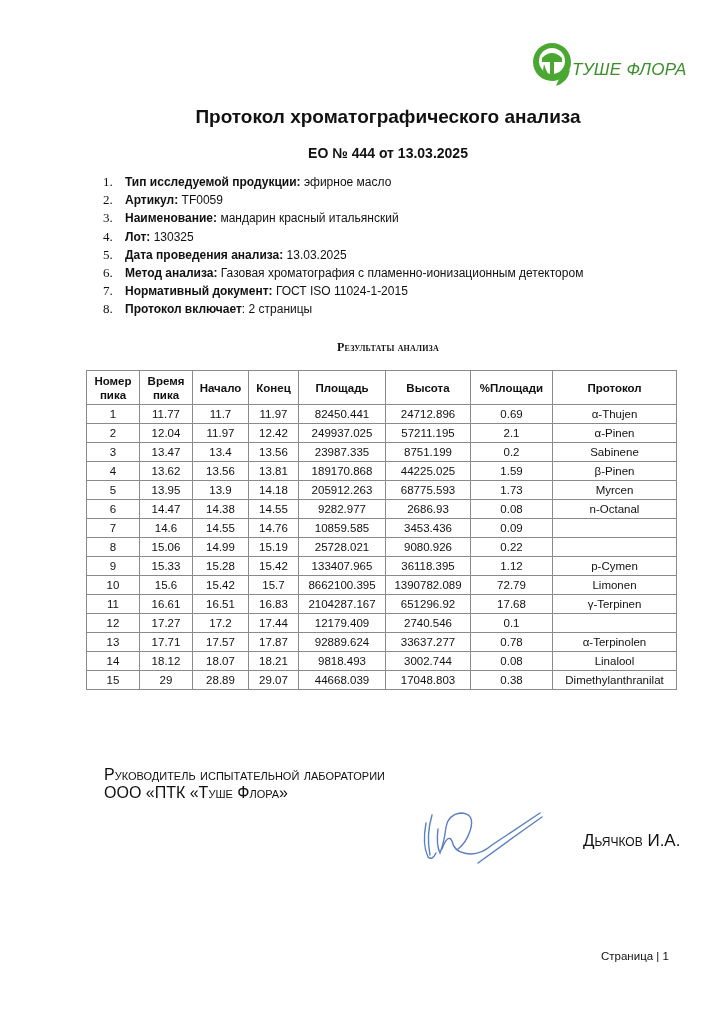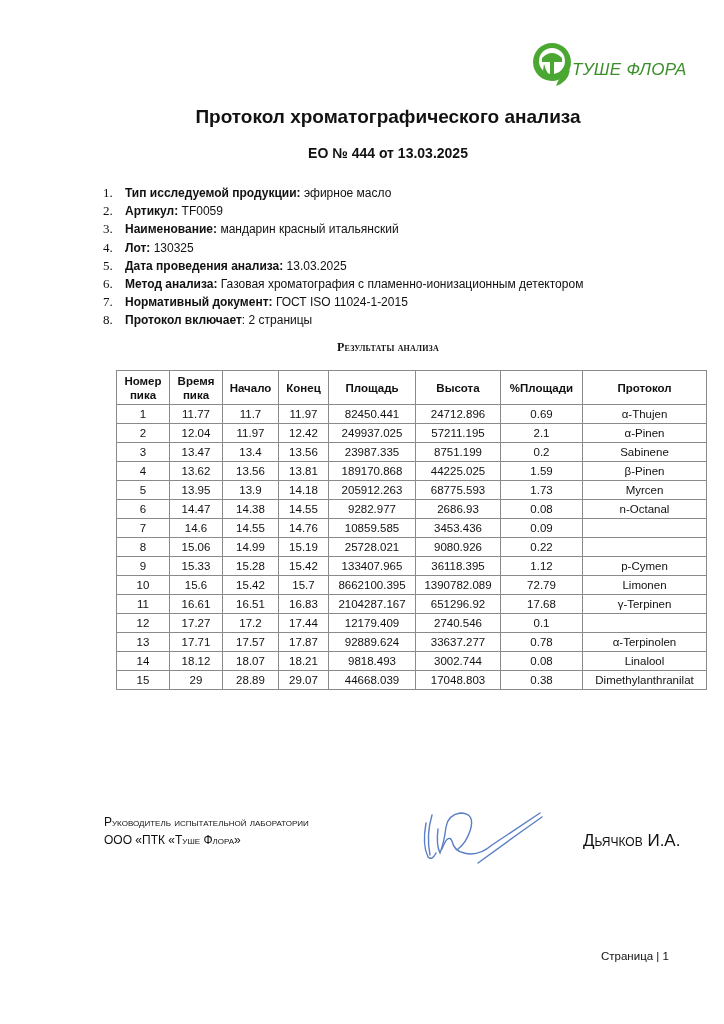--- a/index.html
+++ b/index.html
@@ -5,32 +5,32 @@
   html, body { margin:0; padding:0; background:#fff; }
   body { width:724px; height:1024px; position:relative; overflow:hidden;
          font-family:"Liberation Sans", "DejaVu Sans", sans-serif; color:#111; }
   .logo { position:absolute; left:530px; top:40px; width:150px; height:52px; }
   .logo-text { position:absolute; left:42px; top:20px; font-family:Liberation Sans, sans-serif;
                font-style:italic; font-size:17px; color:#3a8f2a; letter-spacing:0.3px; white-space:nowrap; }
   .title { position:absolute; left:0; width:776px; top:106px; text-align:center;
            font-weight:bold; font-size:19px; color:#111; }
   .subtitle { position:absolute; left:0; width:776px; top:145px; text-align:center;
               font-weight:bold; font-size:14px; }
-  .info { position:absolute; left:103px; top:184px; font-size:12px; line-height:17.2px; }
+  .info { position:absolute; left:103px; top:173px; font-size:12px; line-height:17.2px; }
   .info .row { white-space:nowrap; }
   .info .num { font-family:"Liberation Serif", serif; font-size:13px; display:inline-block; width:22px; }
   .info b { font-weight:bold; }
   .results-title { position:absolute; left:0; width:776px; top:340px; text-align:center;
                    font-family:"Liberation Serif", serif; font-weight:bold; font-size:12px;
                    font-variant:small-caps; letter-spacing:0.2px; }
-  table { position:absolute; left:86px; top:370px; border-collapse:collapse; font-size:11.5px;margin-left:30px; }
+  table { position:absolute; left:86px; top:370px; border-collapse:collapse; font-size:11.5px; }
   th, td { border:1px solid #8a8a8a; text-align:center; padding:0; }
   th { font-weight:bold; height:33px; line-height:14px; font-size:11.5px; }
   td { height:18px; line-height:18px; }
-  .sig-left { position:absolute; left:104px; top:813px; font-size:12px; line-height:18px; }
+  .sig-left { position:absolute; left:104px; top:766px; font-size:16px; line-height:18px; }
   .sc { font-variant:small-caps; }
   .signature { position:absolute; left:418px; top:805px; width:130px; height:62px; }
   .sig-name { position:absolute; left:583px; top:831px; font-size:17px; }
   .page-num { position:absolute; left:601px; top:950px; font-size:11.5px; }
 </style>
 </head>
 <body>
 
 <div class="logo">
   <svg width="44" height="52" viewBox="0 0 44 52" style="position:absolute;left:0;top:0;">

